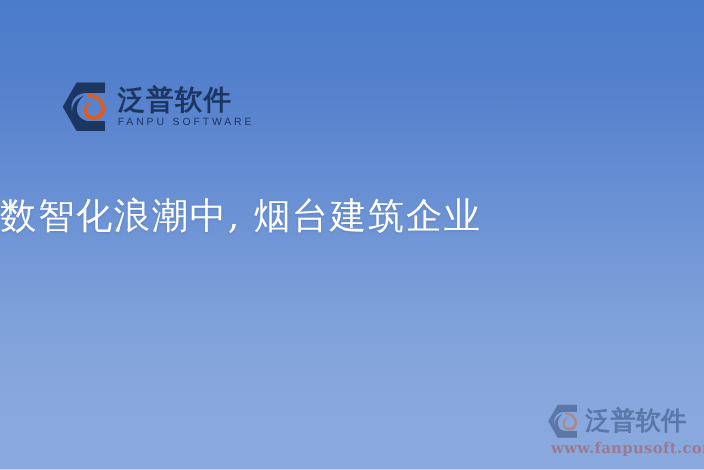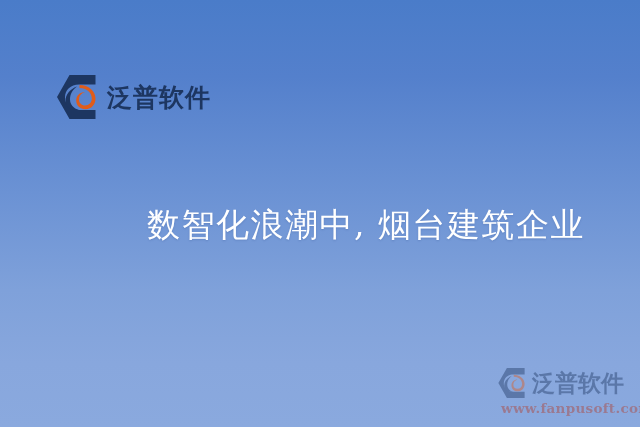--- a/index.html
+++ b/index.html
@@ -67,22 +67,21 @@
     margin-top: 3px;
     white-space: nowrap;
   }
 
   
   #title-block {
     position: absolute;
     left: 0;
     top: 171px;
     width: 585px;
-    text-align: right;
-    margin-top: 29px;
+    text-align: left;
   }
   #title-block .line {
     font-family: "DejaVu Serif", "Liberation Serif", serif;
     font-size: 33px;
     font-weight: 400;
     color: #ffffff;
     letter-spacing: 1.5px;
     line-height: 50px;
     white-space: nowrap;
     text-shadow: 0 1px 2px rgba(40, 70, 130, 0.22);
@@ -133,20 +132,21 @@
 <div id="banner">
 
   <div id="header-logo">
     <svg class="mark" viewBox="0 0 44 46">
       <path d="M14.5 1 L40.5 1 L40.5 10.5 L24 10.5 C15.5 10.5 10 16 10 23.5 C10 31 15.5 36 24 36 L40.5 36 L40.5 45 L14.5 45 L2 23 Z" fill="#1d3661"></path>
       <path d="M24.5 11 C33.5 11 40.5 17 40.5 24.5 C40.5 30.5 36.5 35.2 30.5 35.2 C25 35.2 21.2 31.5 21.2 26.5 C21.2 21.5 25 18 30 18 C26 19.5 24 22 24 25.5 C24 29 26.5 31.5 30 31.5 C34 31.5 36.8 28.5 36.8 24.5 C36.8 18.5 31.5 14 24.5 14 Z" fill="#e05c1a"></path>
       <path d="M22 12.5 C15 15 10.5 20.5 10.5 27 C10.5 32 13.5 35.7 18 36 L24 36 C18.5 34.5 15 30.5 15 25.5 C15 20 17.8 15.5 22 12.5 Z" fill="#1d3661"></path>
     </svg>
     <div class="wordmark">
       <div class="cn">泛普软件</div>
+      <div class="en">FANPU SOFTWARE</div>
     </div>
   </div>
 
   <div id="title-block">
     <div class="line">数智化浪潮中, 烟台建筑企业</div>
   </div>
 
   <div id="watermark">
     <div class="wm-row">
       <svg class="wm-mark" viewBox="0 0 44 46">

